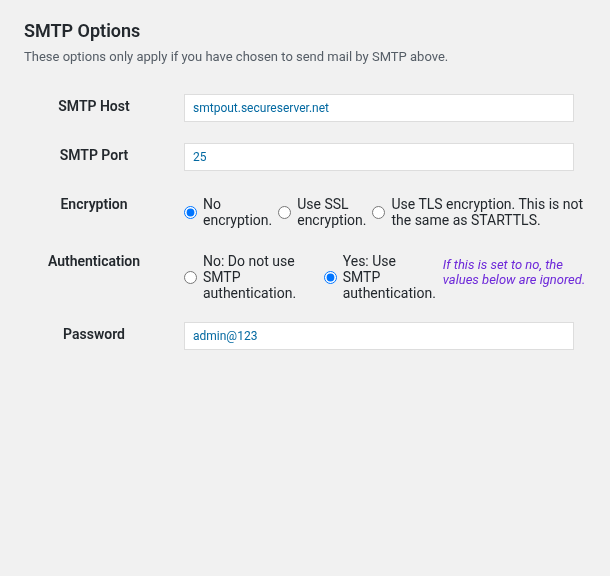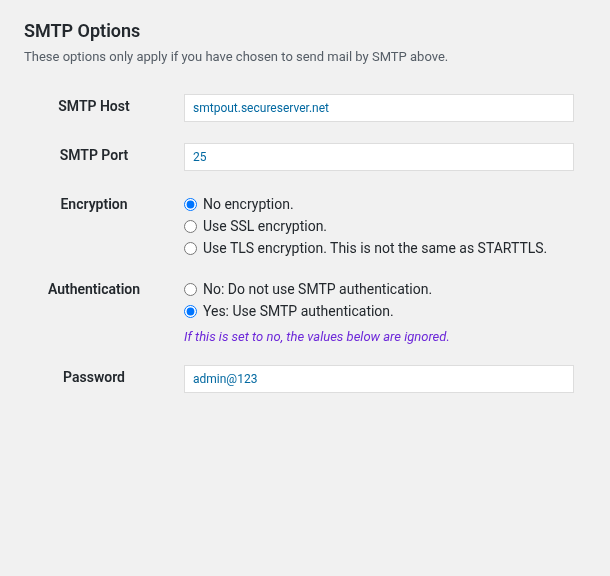--- a/index.html
+++ b/index.html
@@ -68,21 +68,21 @@
       border: 1px solid #ddd;
       border-radius: 0;
       font-size: 12px;
       font-family: inherit;
       background: #fff;
       color: #0369a1;
     }
 
     .radio-group {
       display: flex;
-      flex-direction: column;
+      flex-direction: row;
       gap: 6px;
       padding-top: 4px;
     }
 
     .radio-label {
       display: flex;
       align-items: center;
       gap: 6px;
       font-size: 14px;
       color: #23282d;

